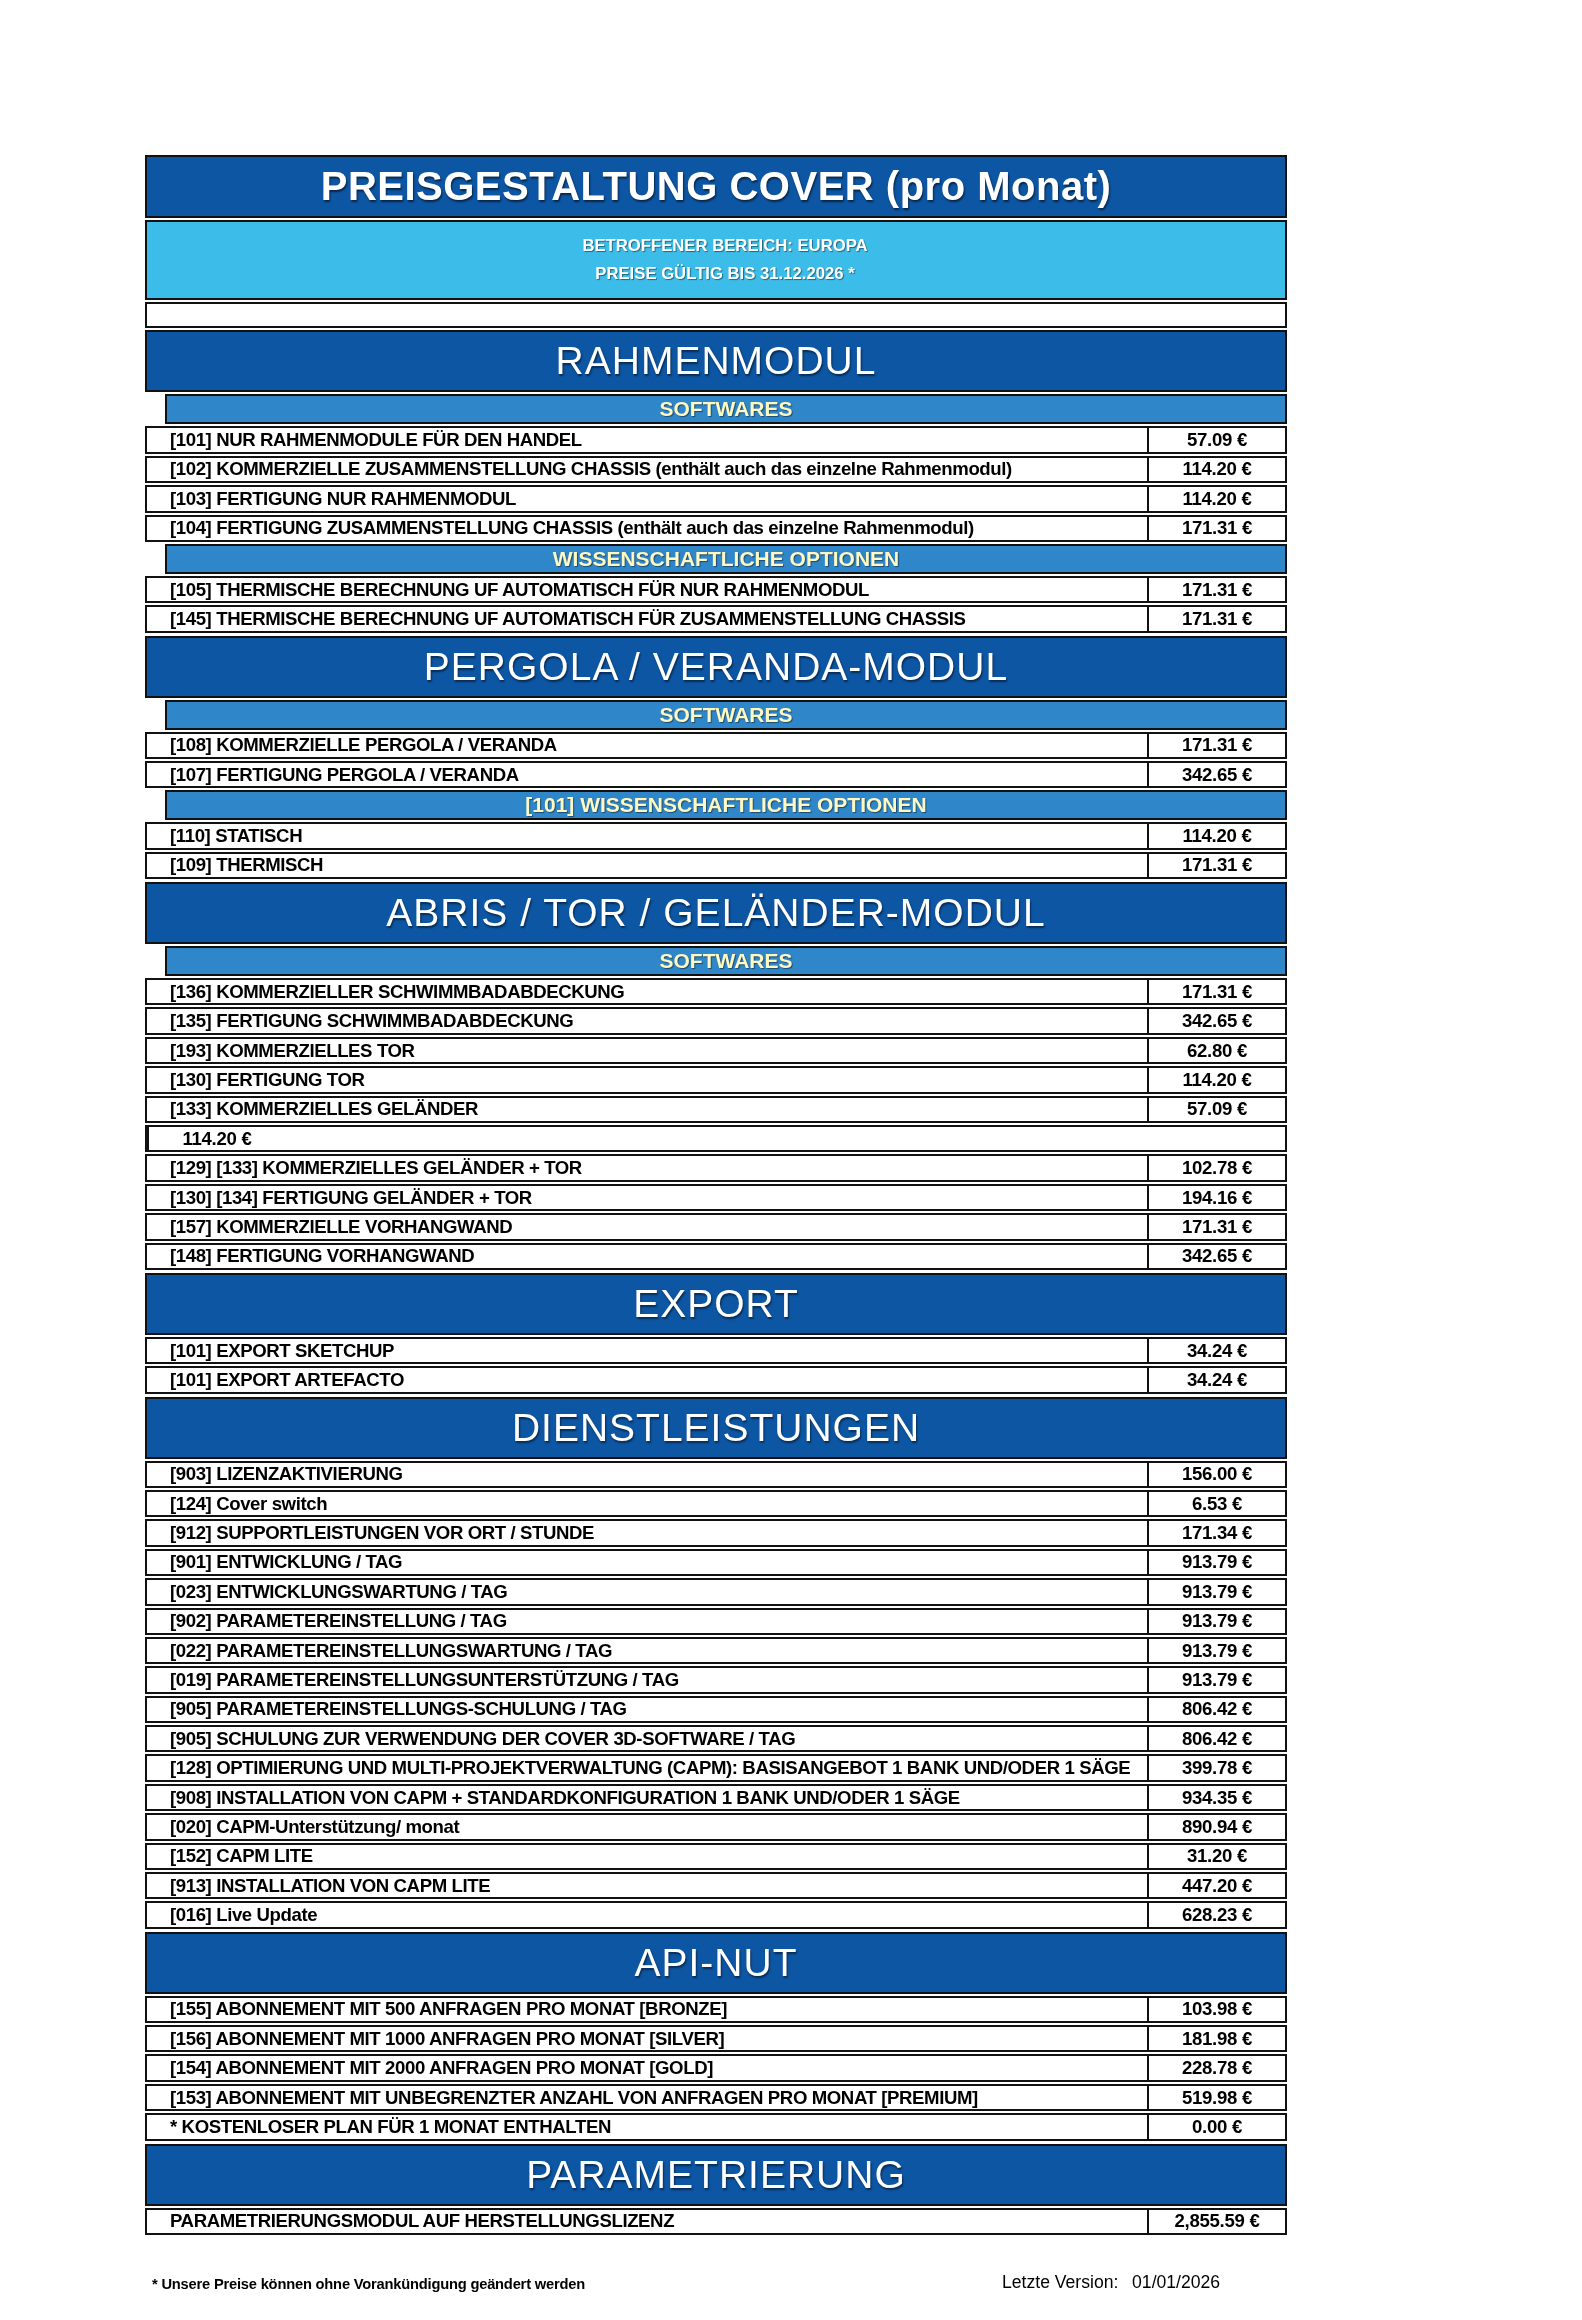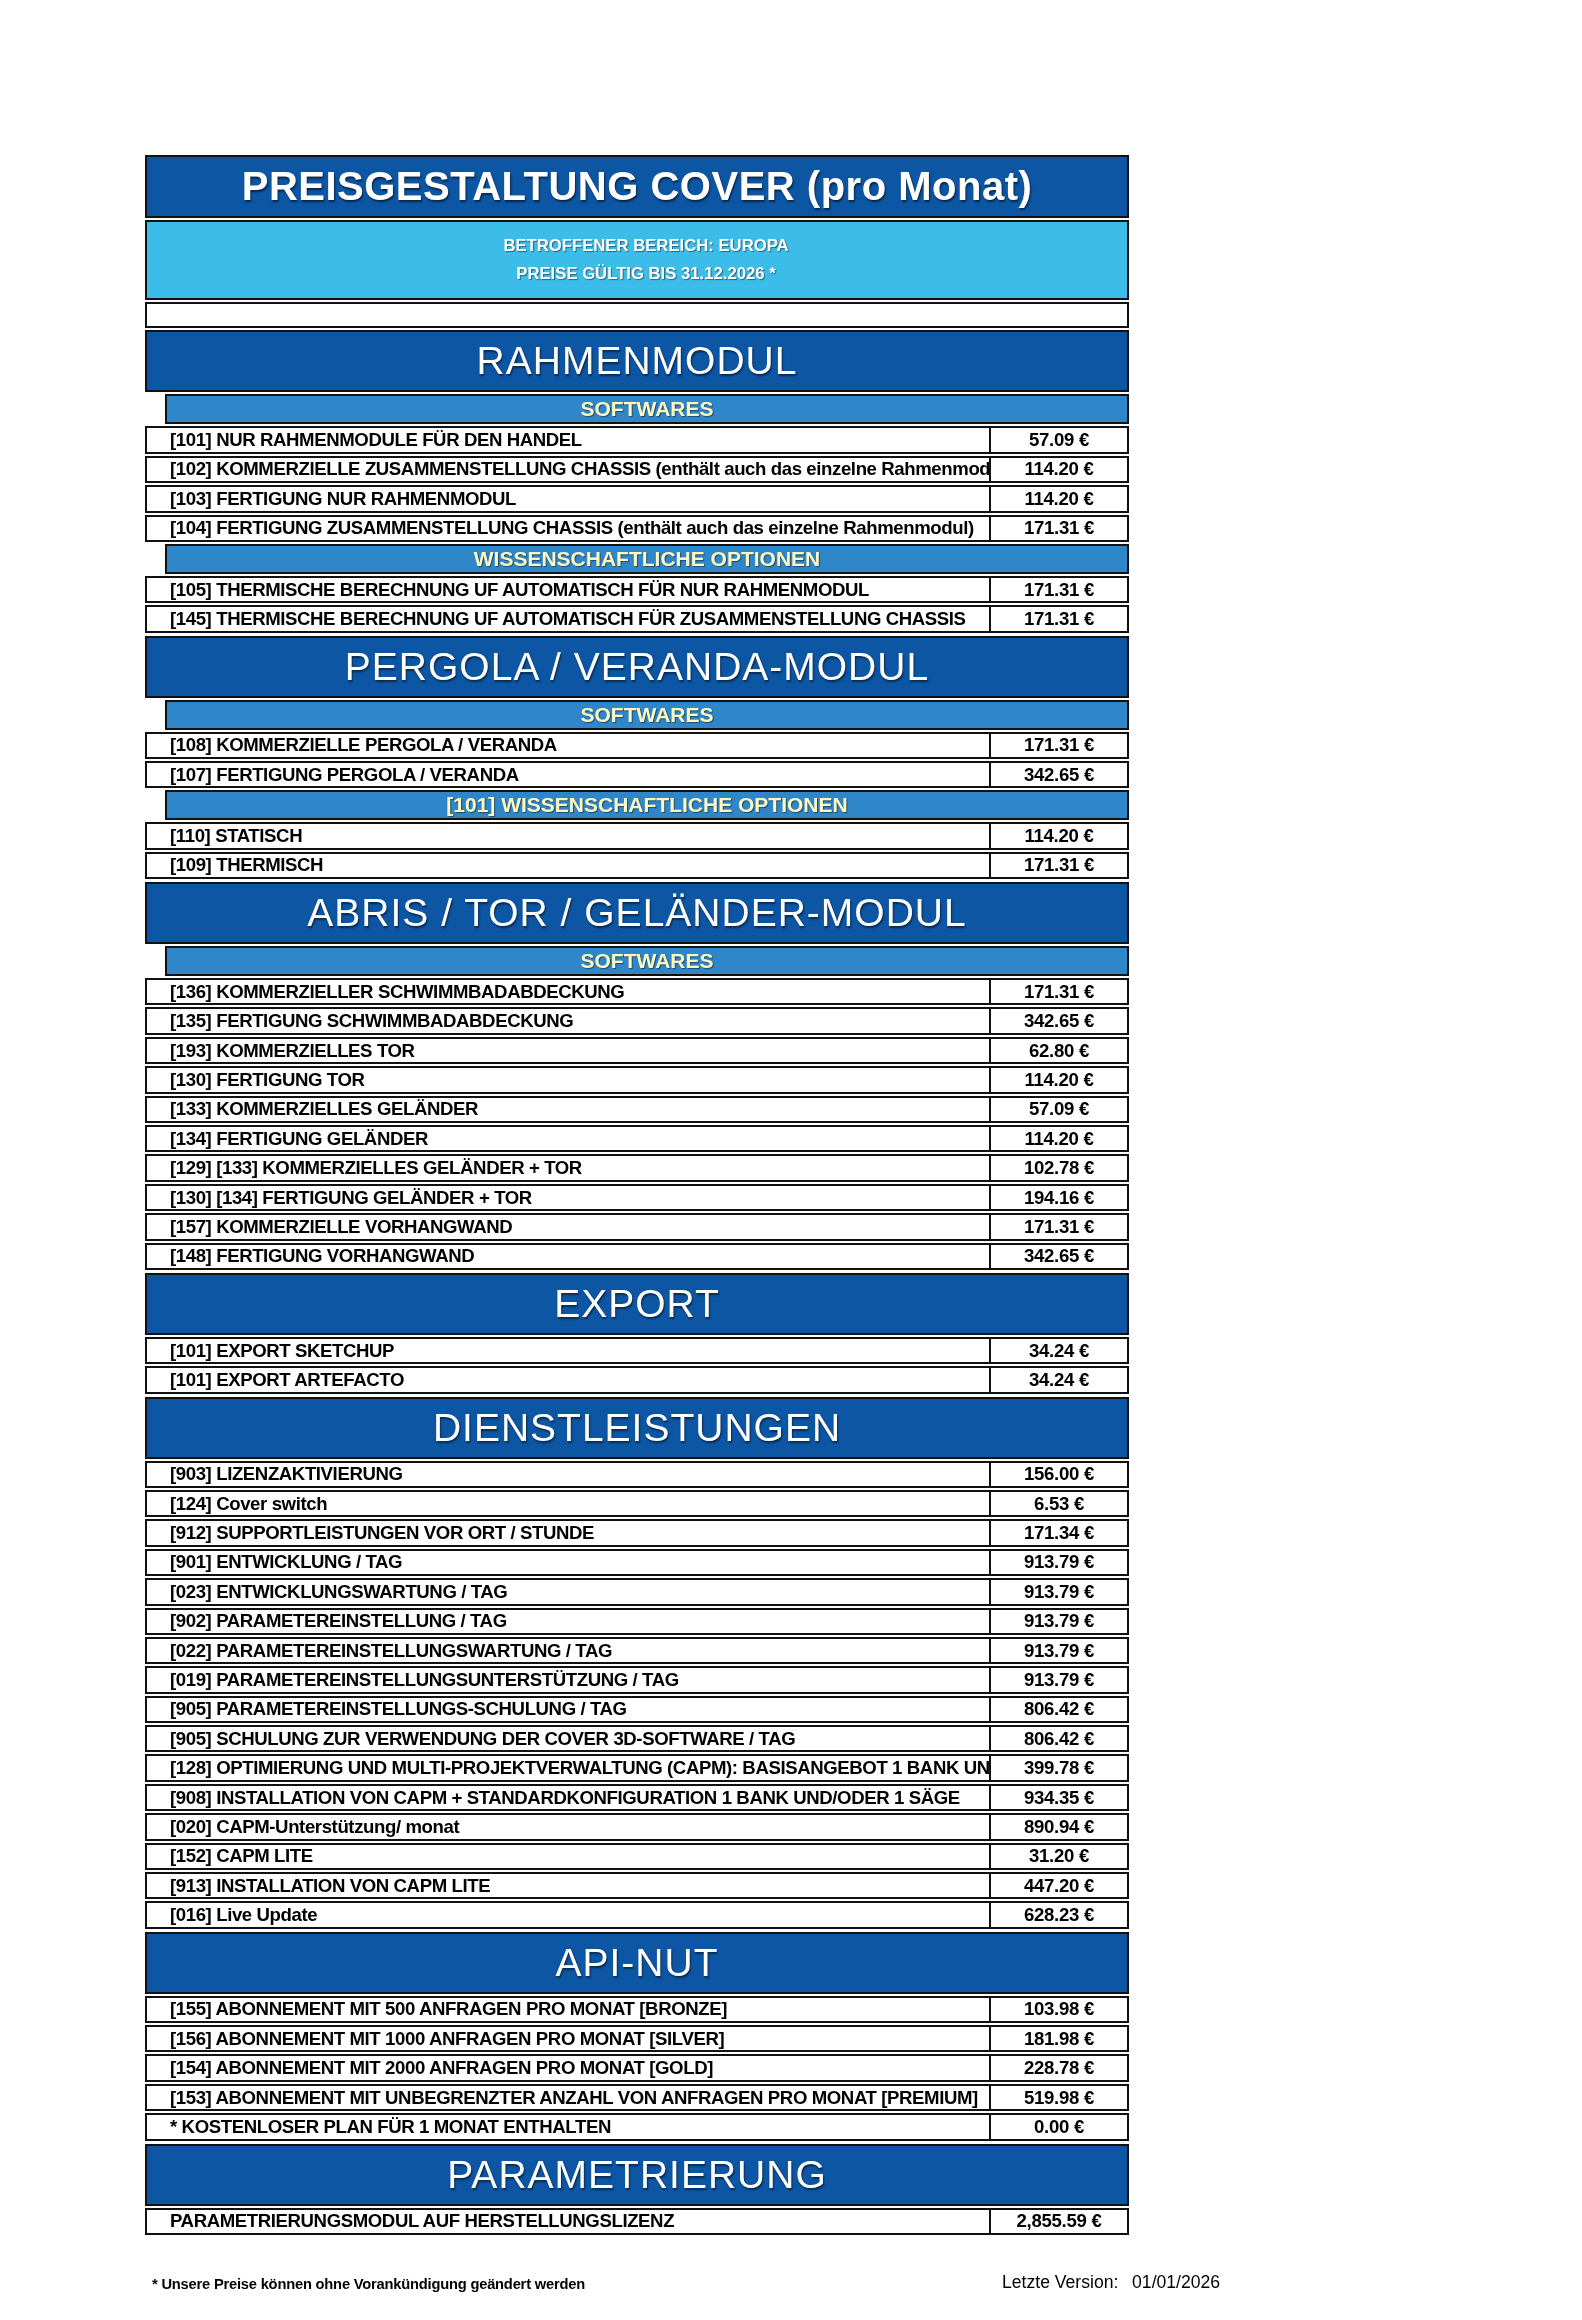--- a/index.html
+++ b/index.html
@@ -8,21 +8,21 @@
     background:#ffffff;
     font-family:"Liberation Sans", sans-serif;
     position:relative;
     overflow:hidden;
   }
   * { box-sizing:border-box; }
 
   .sheet {
     position:absolute;
     left:145px; top:155px;
-    width:984px;
+    width:1142px;
   }
 
   .main-title {
     height:63px;
     background:var(--dark-blue);
     border:2.9px solid #111;
     color:#fff;
     font-size:40px;
     font-weight:700;
     display:flex; align-items:center; justify-content:center;
@@ -188,21 +188,20 @@
       </div>
       <div class="row">
         <div class="cell label">[130] FERTIGUNG TOR</div>
         <div class="cell price">114.20 €</div>
       </div>
       <div class="row">
         <div class="cell label">[133] KOMMERZIELLES GELÄNDER</div>
         <div class="cell price">57.09 €</div>
       </div>
       <div class="row">
-        <div class="cell label">[134] FERTIGUNG GELÄNDER</div>
         <div class="cell price">114.20 €</div>
       </div>
       <div class="row">
         <div class="cell label">[129]  [133] KOMMERZIELLES GELÄNDER + TOR</div>
         <div class="cell price">102.78 €</div>
       </div>
       <div class="row">
         <div class="cell label">[130]  [134] FERTIGUNG GELÄNDER + TOR</div>
         <div class="cell price">194.16 €</div>
       </div>

